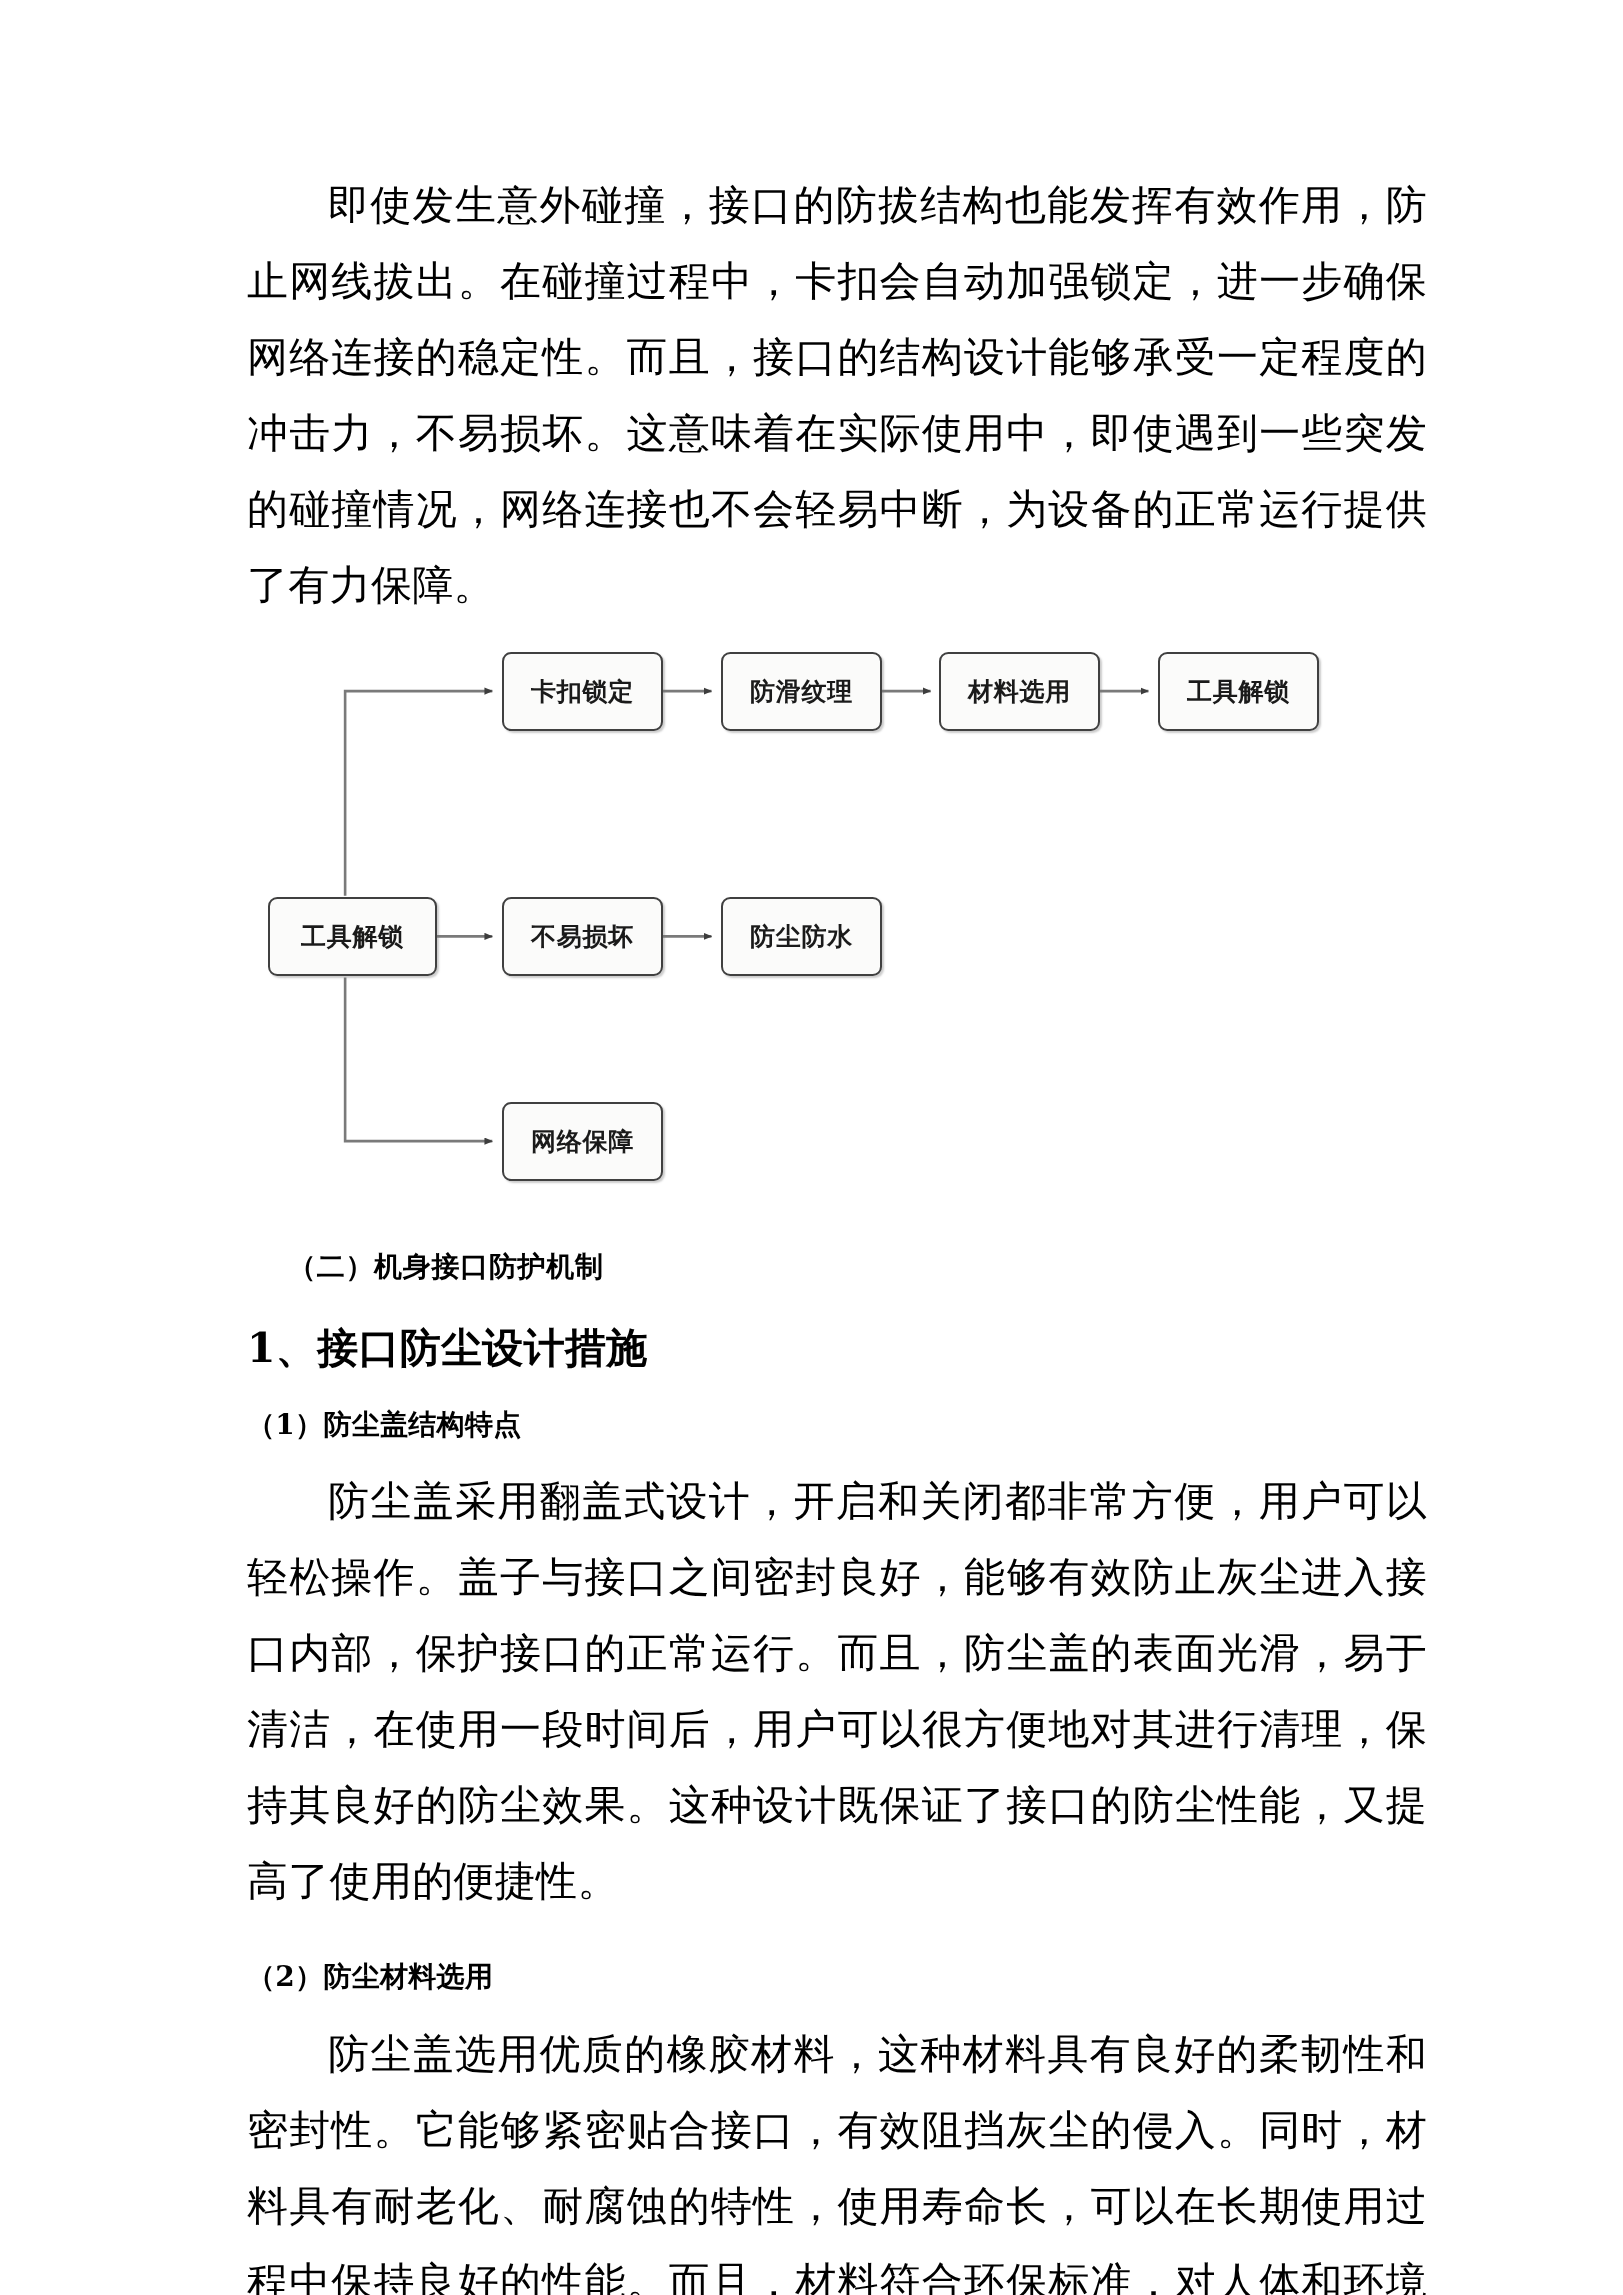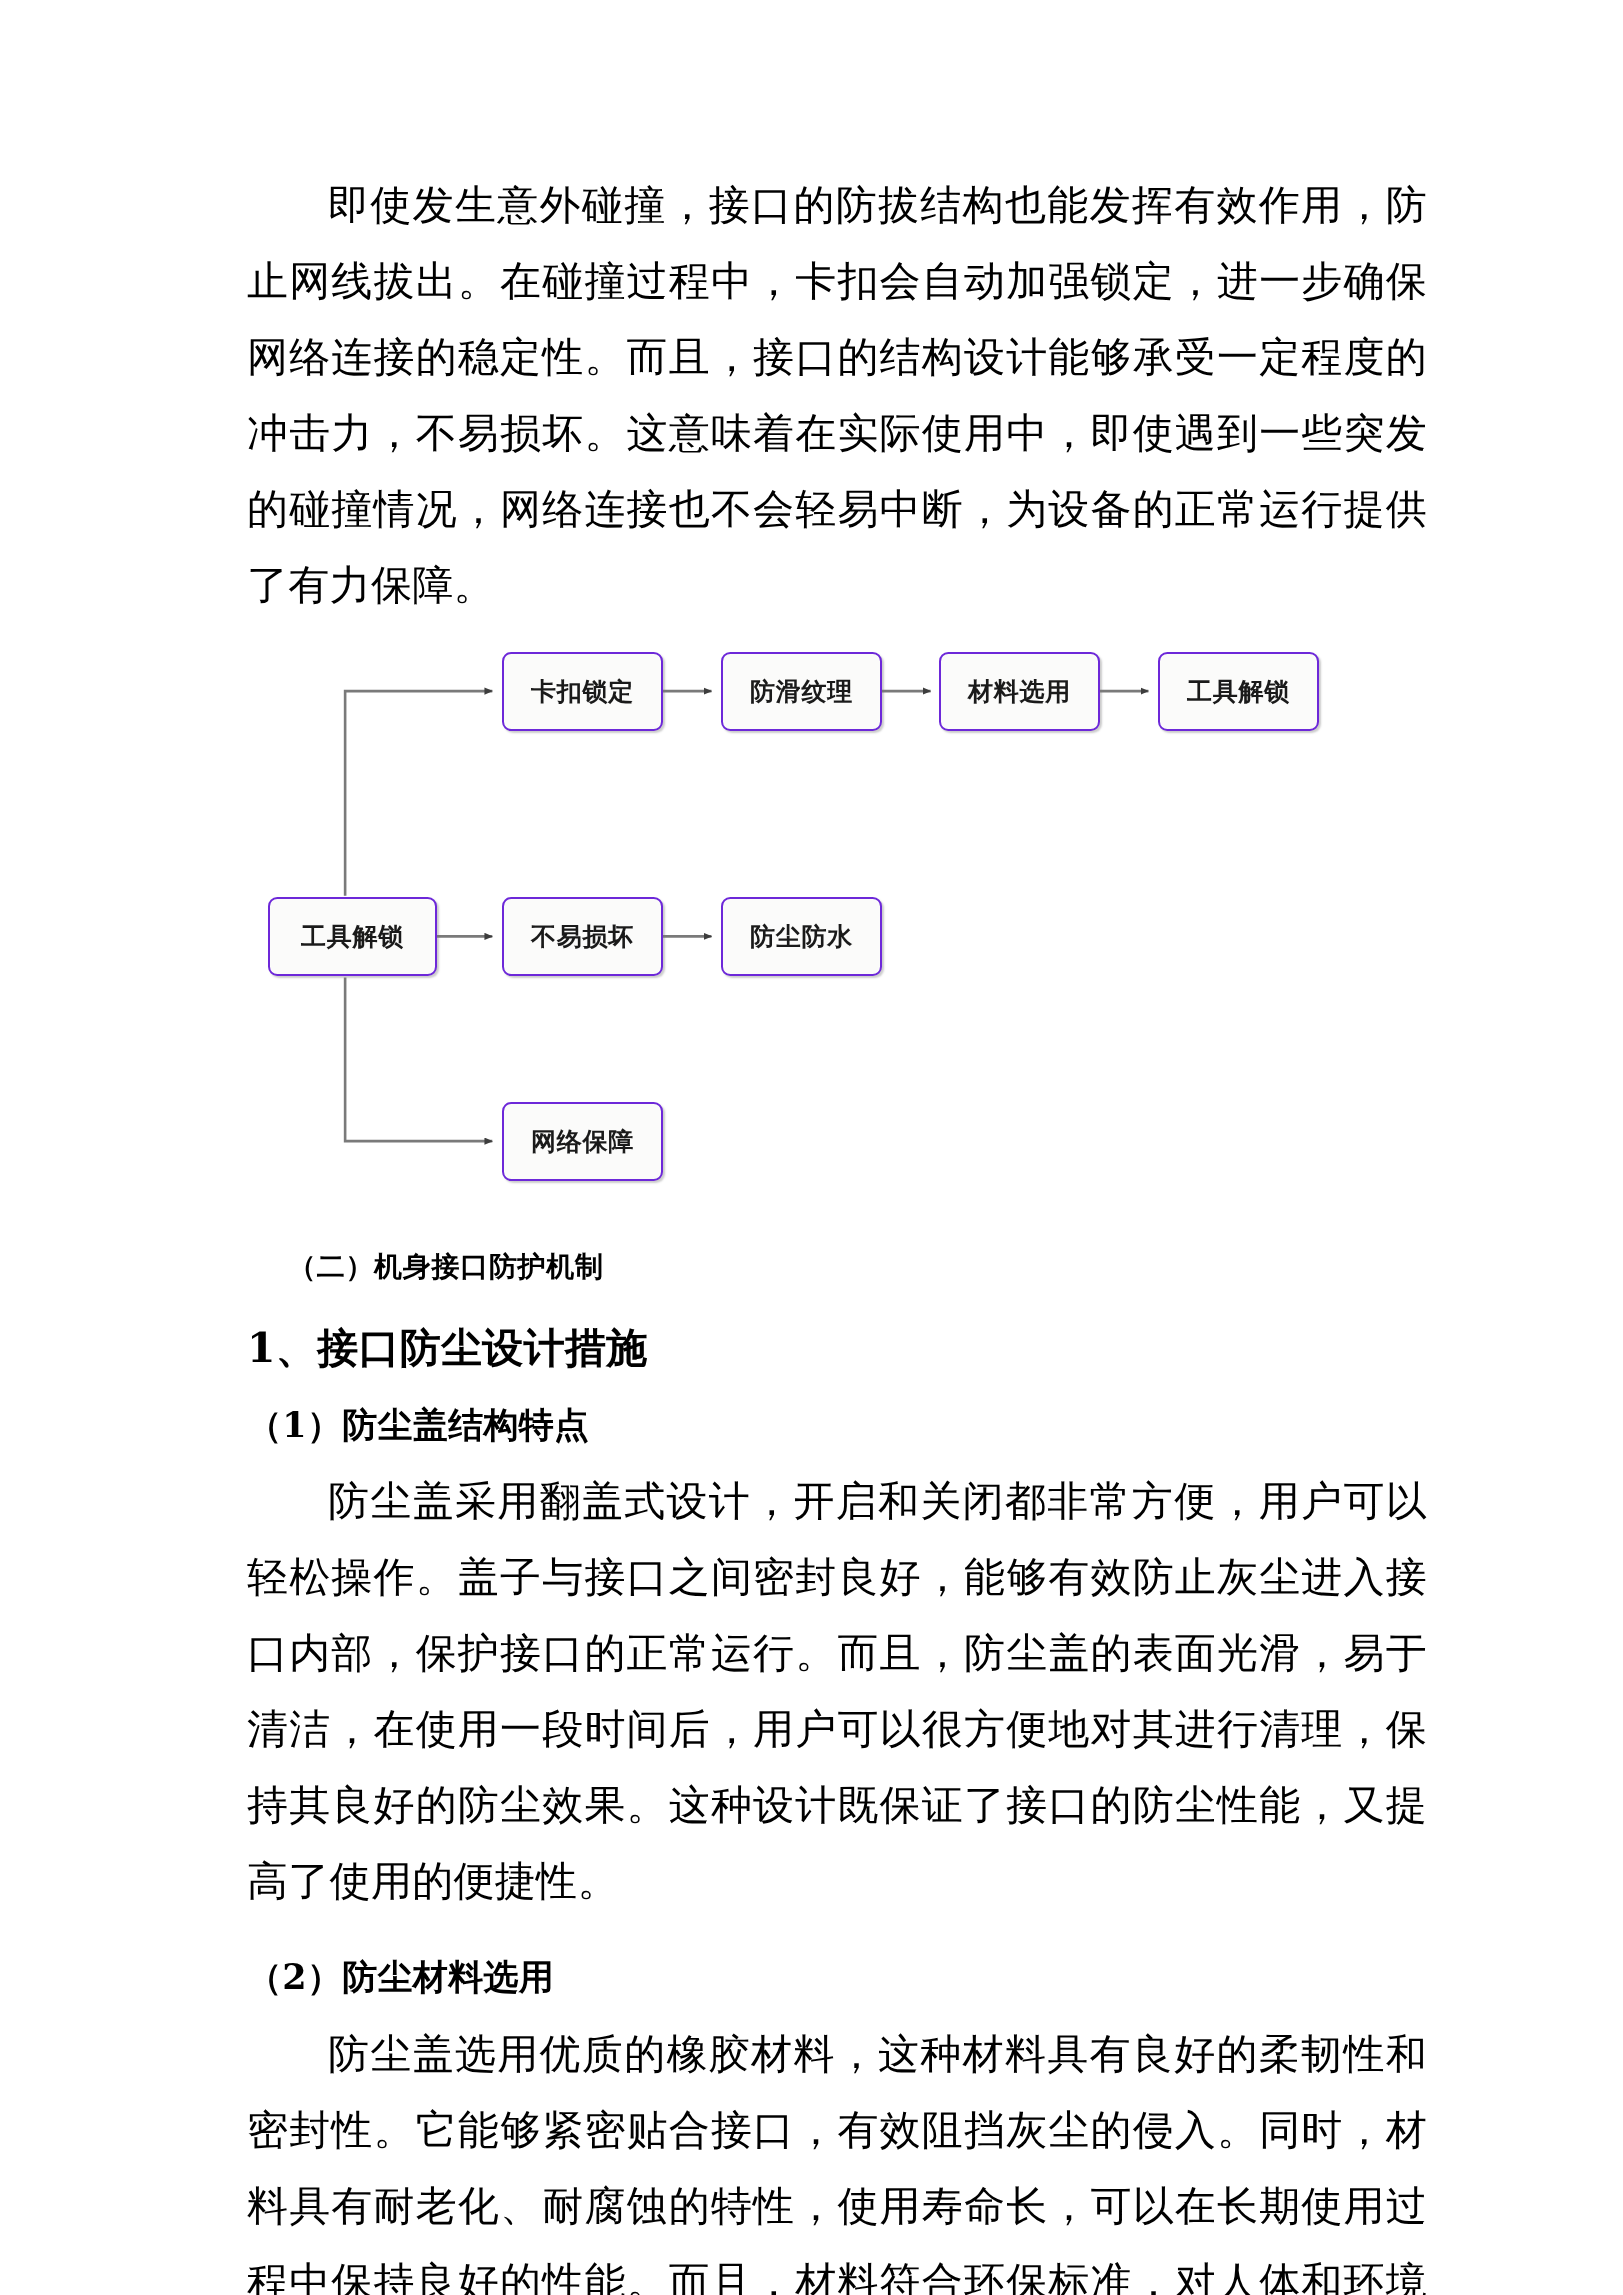--- a/index.html
+++ b/index.html
@@ -33,41 +33,41 @@
     letter-spacing:0.7px;
   }
   .heading-sub{
     font-size:41px;
     line-height:73px;
     margin:0 0 2.6px 0;
     text-indent:0;
     letter-spacing:0.3px;
   }
   .heading-item{
-    font-size:35px;
+    font-size:28px;
     line-height:73px;
     margin:0 0 2.6px 0;
     text-indent:0;
     letter-spacing:0.3px;
   }
   .gap-s{height:17px;}
 
   
   .flow-wrap{
     position:relative;
     width:100%;
     height:550px;
     margin:23.6px 0 17px 0;
   }
   .flow-svg{position:absolute;left:0;top:0;}
   .node{
     position:absolute;
     box-sizing:border-box;
     background:#fbfbfa;
-    border:2px solid #6d28d9;
+    border:2px solid #404040;
     border-radius:9.2px;
     box-shadow:2px 2px 2px rgba(120,120,120,0.38);
     display:flex;align-items:center;justify-content:center;
     font-family:"DejaVu Sans","Liberation Sans",sans-serif;
     font-size:25px;
     font-weight:700;
     color:#1a1a1a;
     letter-spacing:0.7px;
     white-space:nowrap;
   }

